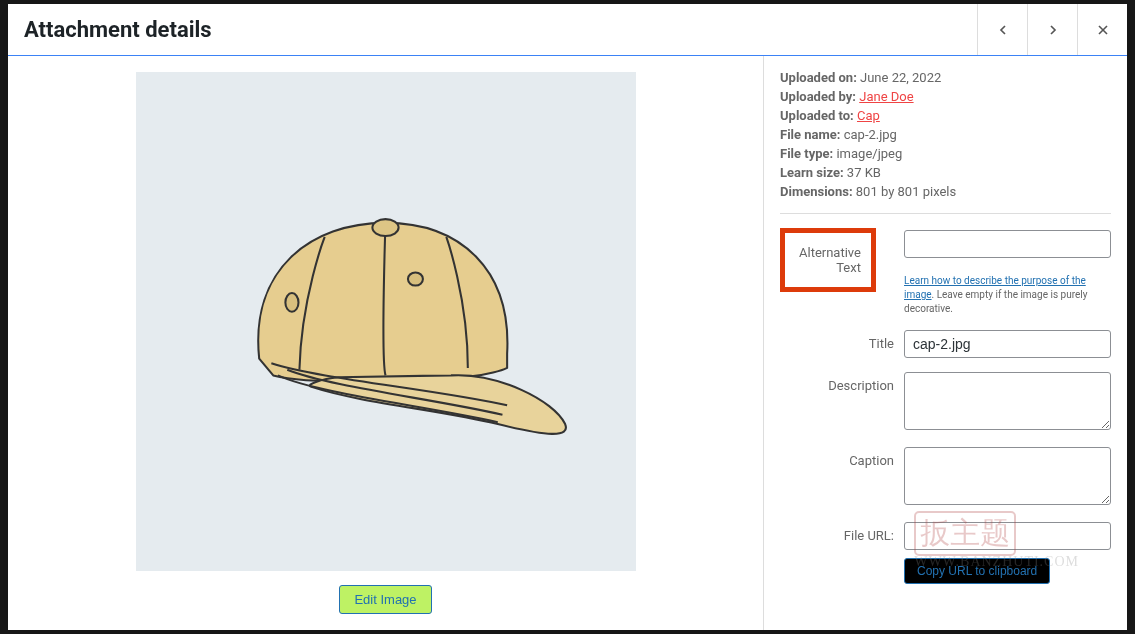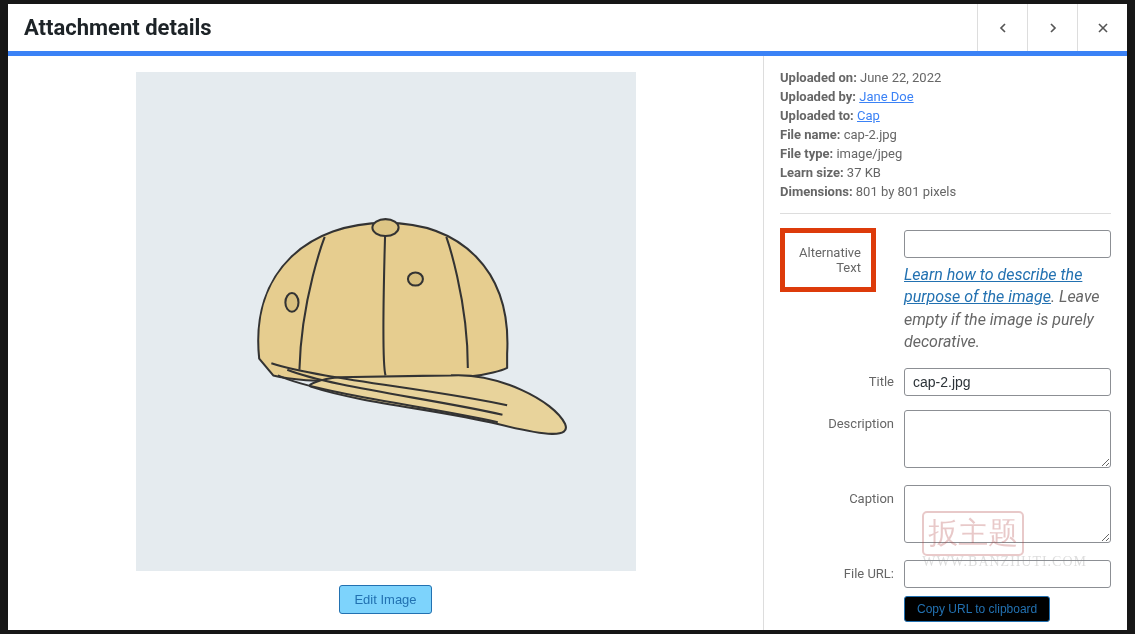--- a/index.html
+++ b/index.html
@@ -1,41 +1,41 @@
 <!DOCTYPE html>
 <html><head>
 <meta charset="utf-8">
 <style>
 * { box-sizing: border-box; margin: 0; padding: 0; }
 body { font-family: -apple-system, BlinkMacSystemFont, "Segoe UI", Roboto, sans-serif; background: #1a1a1a; width: 1135px; height: 634px; overflow: hidden; position: relative; }
 .modal { position: absolute; top: 4px; left: 8px; right: 8px; bottom: 4px; background: #fff; display: flex; flex-direction: column; box-shadow: 0 0 30px rgba(0,0,0,0.3); }
-.header { display: flex; align-items: center; justify-content: space-between; border-bottom: 5px solid #3b82f6; height: 52px; }
+.header { display: flex; align-items: center; justify-content: space-between; border-bottom: 1px solid #3b82f6; height: 52px; }
 .header-title { font-size: 22px; font-weight: 700; color: #1d2327; padding-left: 16px; }
 .nav-buttons { display: flex; height: 100%; }
 .nav-btn { width: 50px; height: 100%; display: flex; align-items: center; justify-content: center; border-left: 1px solid #ddd; cursor: pointer; color: #555; }
 .body { display: flex; flex: 1; overflow: hidden; }
 .preview-col { flex: 1; padding: 16px 24px; display: flex; flex-direction: column; align-items: center; }
 .preview-box { width: 500px; height: 500px; background: #e5ebef; display: flex; align-items: center; justify-content: center; }
 .cap-svg { width: 75%; height: 75%; }
-.edit-btn { margin-top: 14px; padding: 6px 14px; border: 1px solid #2271b1; color: #2271b1; background: #7dd3fc; border-radius: 3px; font-size: 13px; cursor: pointer; }
+.edit-btn { margin-top: 14px; padding: 6px 14px; border: 1px solid #2271b1; color: #2271b1; background: #bef264; border-radius: 3px; font-size: 13px; cursor: pointer; }
 .details-col { width: 364px; border-left: 1px solid #ddd; padding: 14px 16px 14px 16px; overflow-y: auto; font-size: 13px; color: #666; position: relative; }
 .meta-row { margin-bottom: 4px; color: #666; }
 .meta-row strong { color: #666; font-weight: 700; }
-.meta-link { color: #3b82f6; text-decoration: underline; }
+.meta-link { color: #ef4444; text-decoration: underline; }
 .divider { border: none; border-top: 1px solid #ddd; margin: 14px 0 16px; }
 .field-row { display: flex; align-items: flex-start; margin-bottom: 14px; }
 .field-label { width: 124px; min-width: 124px; text-align: right; padding-right: 10px; padding-top: 6px; color: #666; font-size: 13px; }
 .highlight-box { display: inline-block; border: 5px solid #dd3b0a; padding: 12px 10px 12px 14px; margin-top: -8px; margin-right: 24px; }
 .field-body { flex: 1; }
 .field-input { width: 100%; padding: 5px 8px; border: 1px solid #8c8f94; border-radius: 3px; font-size: 14px; color: #2c3338; background: #fff; }
 .field-textarea { width: 100%; min-height: 58px; padding: 5px 8px; border: 1px solid #8c8f94; border-radius: 3px; font-size: 14px; resize: vertical; }
-.help-text { margin-top: 6px; font-size: 16px; color: #666; line-height: 1.4; font-style: italic; }
+.help-text { margin-top: 16px; font-size: 10px; color: #666; line-height: 1.4; }
 .help-link { color: #2271b1; text-decoration: underline; }
 .copy-btn { margin-top: 8px; padding: 5px 12px; border: 1px solid #2271b1; color: #2271b1; background: #000000; border-radius: 3px; font-size: 12px; cursor: pointer; }
-.watermark { position: absolute; right: 40px; bottom: 60px; opacity: 0.28; font-size: 30px; color: #b04040; font-family: "STKaiti", serif; pointer-events: none; }
+.watermark { position: absolute; right: 48px; bottom: 60px; opacity: 0.28; font-size: 30px; color: #b04040; font-family: "STKaiti", serif; pointer-events: none; }
 .watermark-stamp { display:inline-block; border:2px solid #b04040; border-radius:5px; padding:0 4px; font-size:30px; }
 .watermark-url { font-size: 14px; letter-spacing: 1px; color: #888; display:block; text-align:left; margin-top:-2px; }
 </style>
 </head>
 <body>
 
 <div class="modal">
 
   <div class="header">
     <div class="header-title">Attachment details</div>

